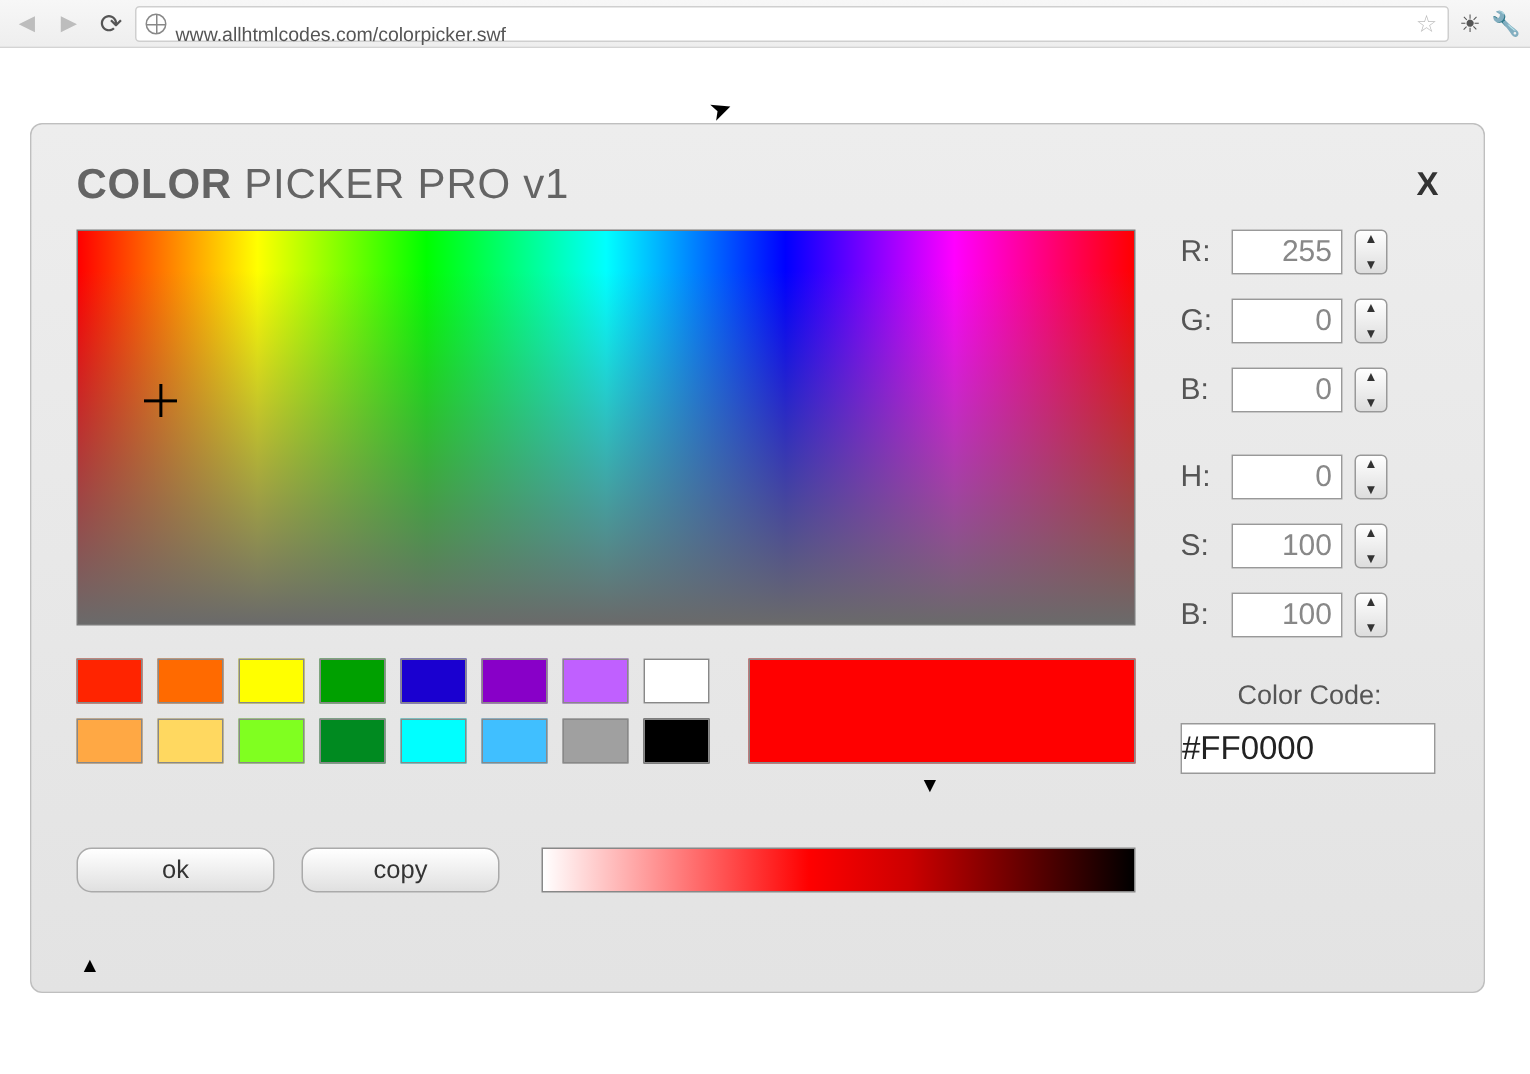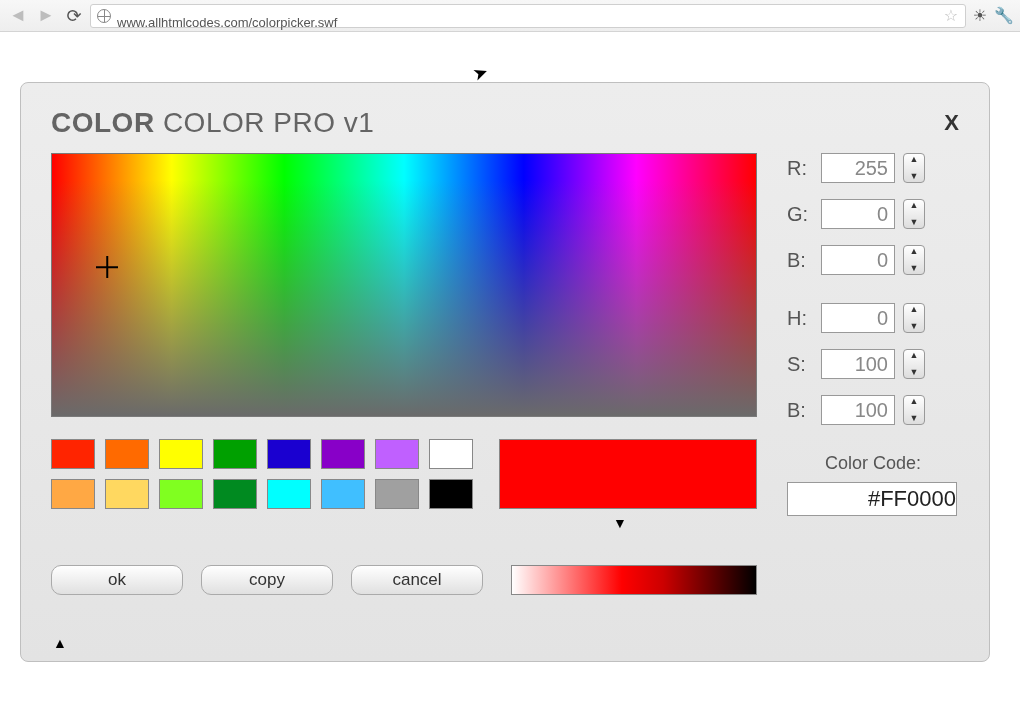--- a/index.html
+++ b/index.html
@@ -203,21 +203,21 @@
     font-size: 18px;
     color:#555;
     text-align:center;
   }
   .code-input {
     margin-top:8px;
     width: 170px; height: 34px;
     border:1px solid #999;
     background:#fff;
     font-size:22px; color:#222;
-    text-align:right;
+    text-align:left;
   }
 
   .expand-arrow {
     position:absolute;
     left: 32px;
     bottom: 10px;
     color:#000;
     font-size:14px;
     cursor:pointer;
   }
@@ -247,21 +247,21 @@
   <div class="tool-icon">☀</div>
   <div class="tool-icon">🔧</div>
 </div>
 
 <span class="cursor-arrow">➤</span>
 
 <div class="panel">
 
   <div class="title-row">
     <div class="title">
-      <span>COLOR</span><span class="light"> COLOR PRO v1</span>
+      <span>COLOR</span><span class="light"> PICKER PRO v1</span>
     </div>
     <div class="close-x">X</div>
   </div>
 
   <div class="main-grid">
     <div class="left-col">
       <div class="spectrum">
         <div class="crosshair"></div>
       </div>
 
@@ -282,21 +282,20 @@
         <div class="swatch" style="background:#00ffff"></div>
         <div class="swatch" style="background:#40bfff"></div>
         <div class="swatch" style="background:#a0a0a0"></div>
         <div class="swatch" style="background:#000000"></div>
         <div class="preview-arrow">▼</div>
       </div>
 
       <div class="btn-row">
         <div class="btn">ok</div>
         <div class="btn">copy</div>
-        <div class="btn">cancel</div>
         <div class="hue-strip"></div>
       </div>
     </div>
 
     <div class="right-col">
       <div class="val-row">
         <span class="val-label">R:</span>
         <input class="val-input" value="255" style="">
         <div class="spin">
             <div class="up">▲</div>

